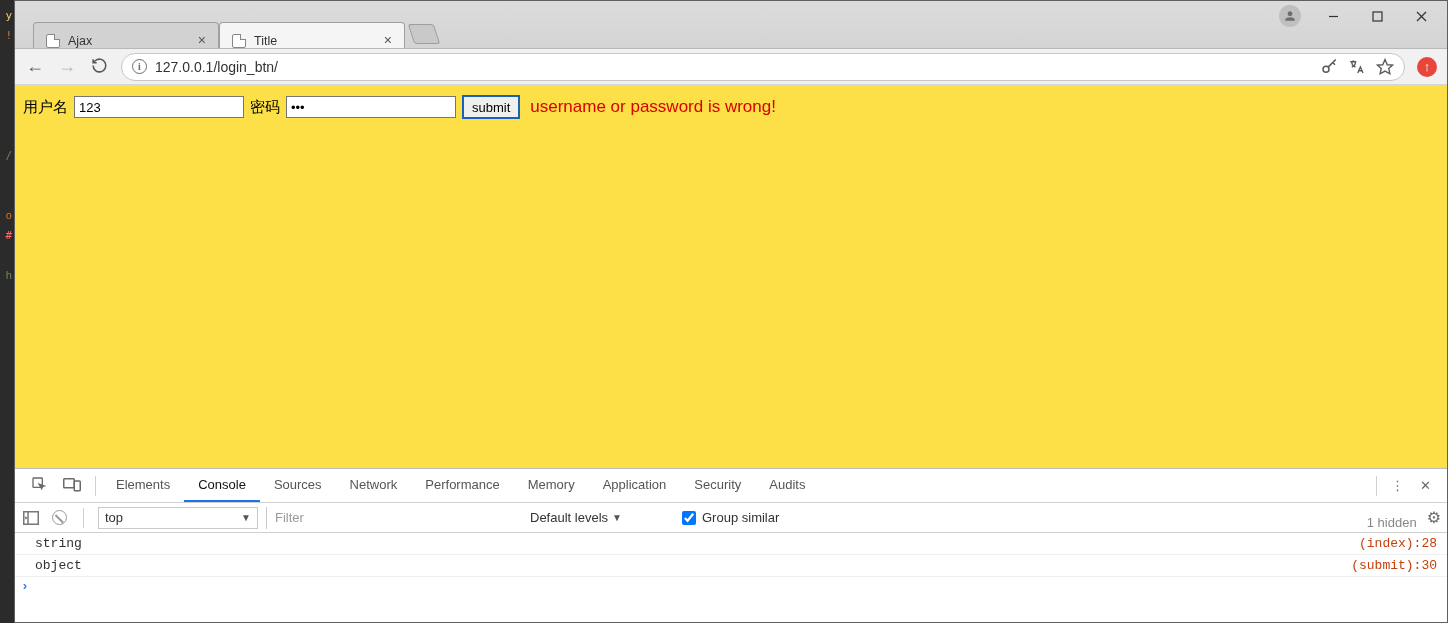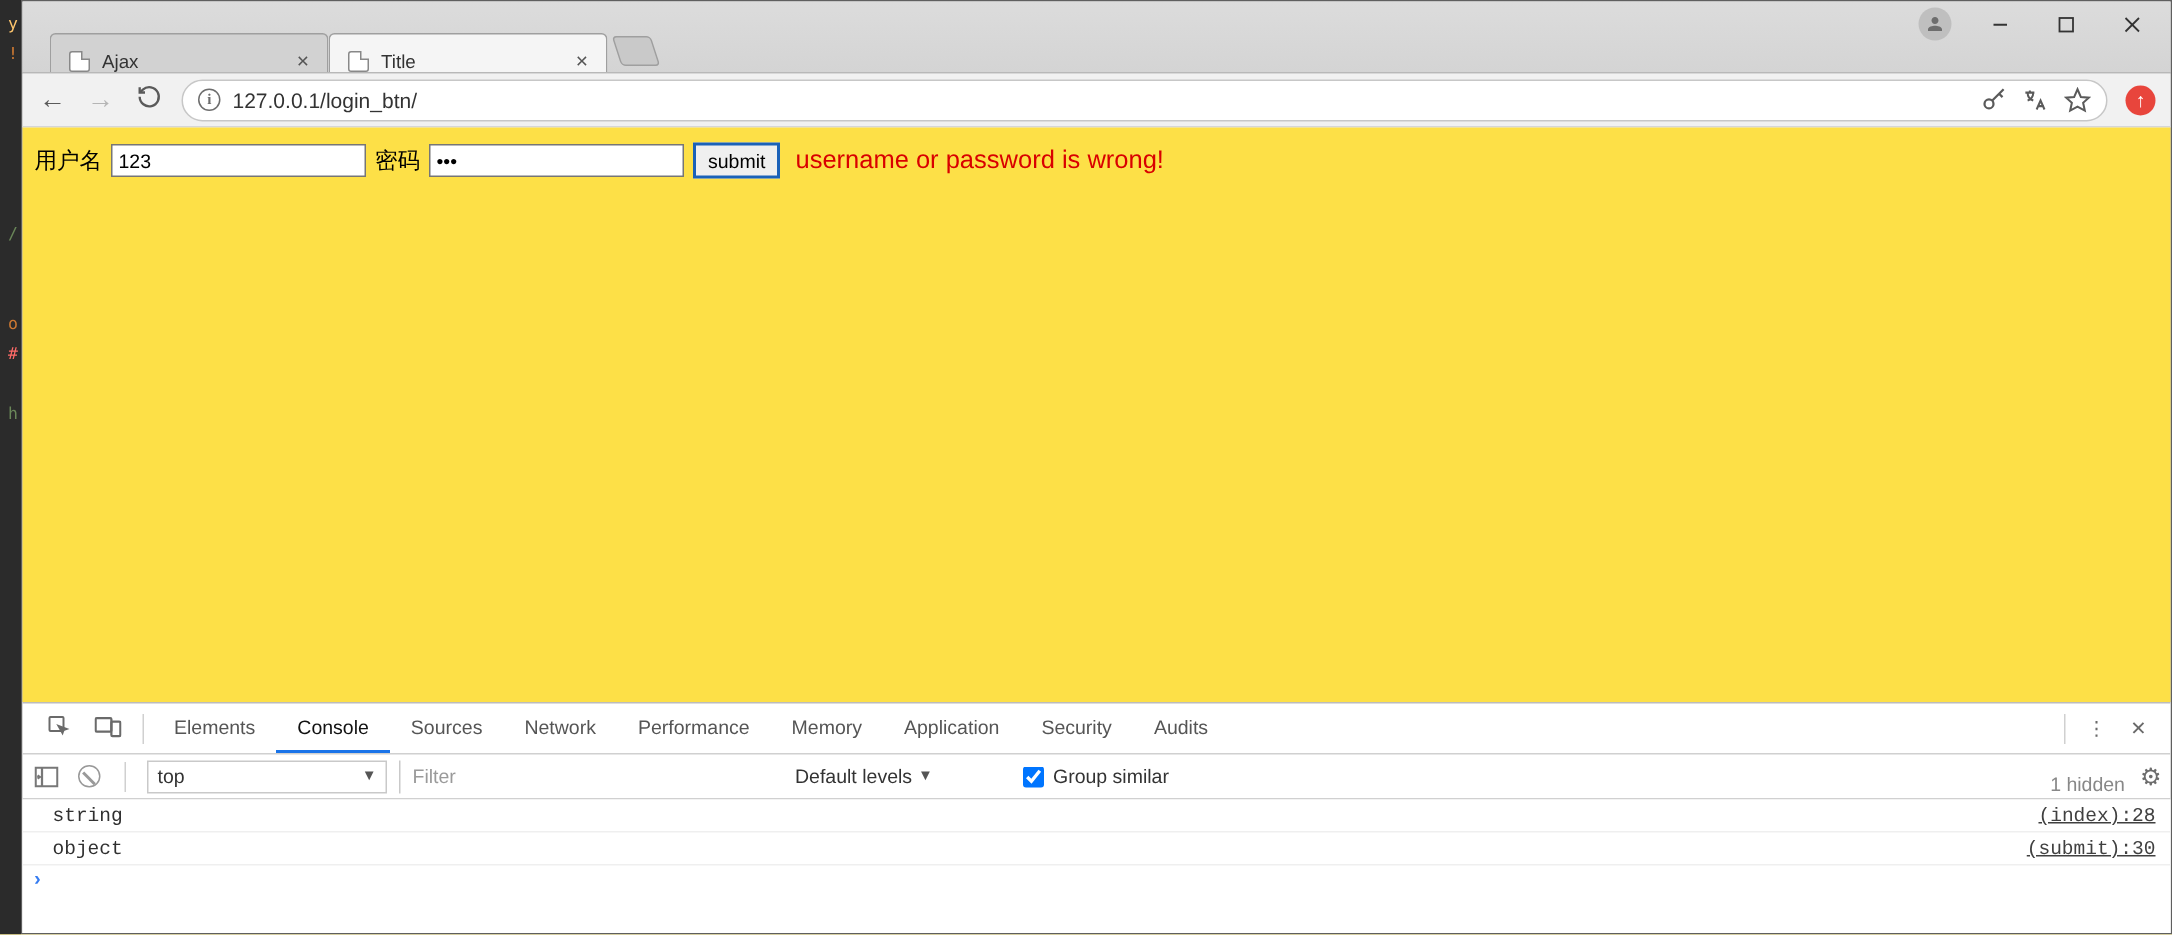--- a/index.html
+++ b/index.html
@@ -211,21 +211,21 @@
     flex:1; overflow:auto;
     font-family: Consolas, "Courier New", monospace;
     font-size: 13px; background:#fff;
   }
   .log-row {
     display:flex; align-items:center;
     padding: 3px 10px 3px 20px;
     border-bottom: 1px solid #efefef;
   }
   .log-row .msg { flex:1; color:#303030; }
-  .log-row .src { color:#404040; text-decoration: underline; }
+  .log-row .src { color:#c2410c; }
   .prompt-row { padding: 2px 6px; color:#367cf1; font-weight: bold; }
   .prompt-row::before { content:"›"; }
 </style>
 </head>
 <body>
 
 <div class="editor-gutter" id="gutter">
     <span class="g-y">y</span>
     <span class="g-o">!</span>
     <span class=""></span>

